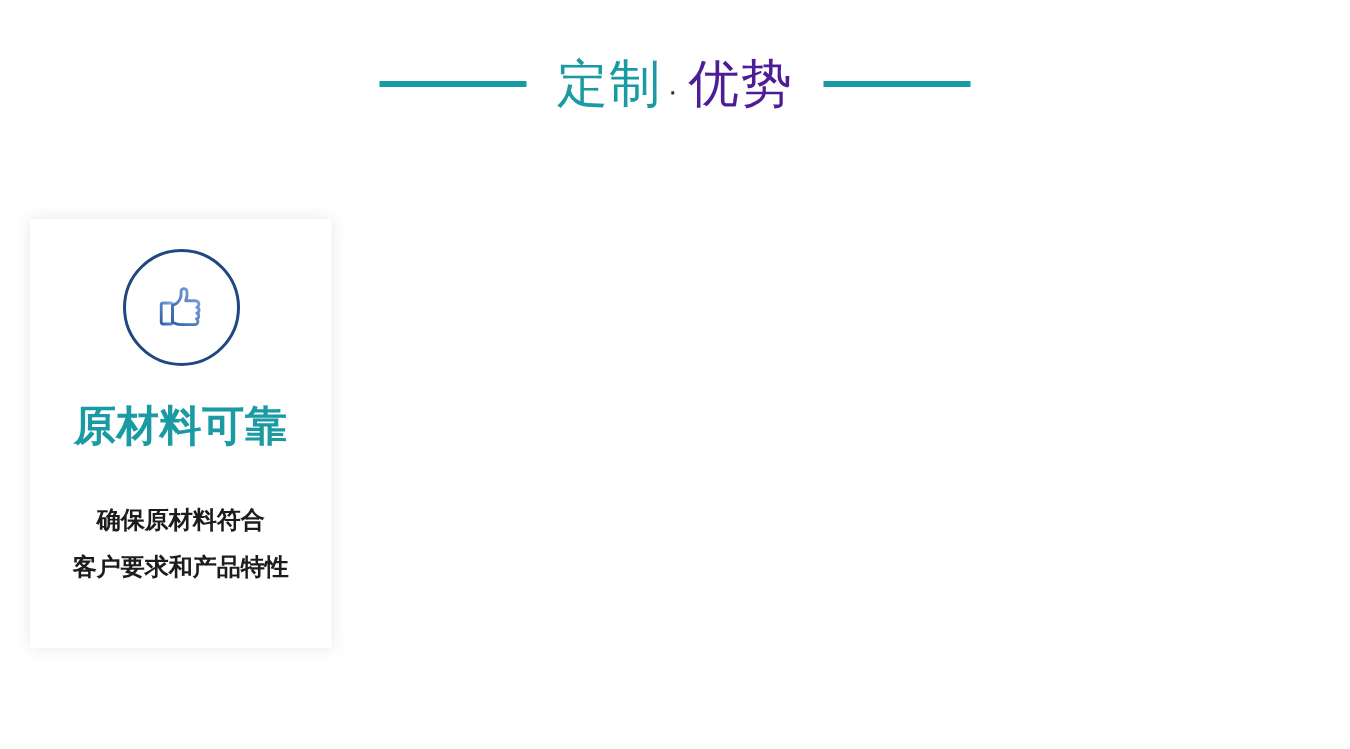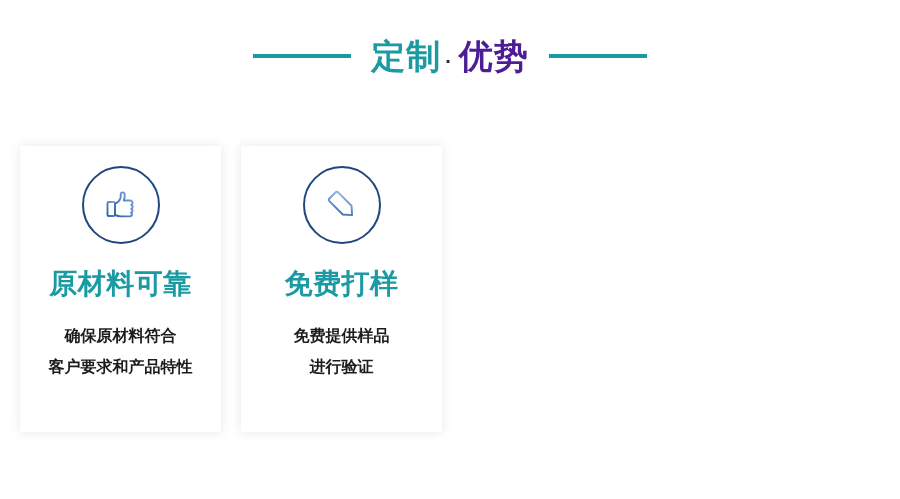--- a/index.html
+++ b/index.html
@@ -31,21 +31,21 @@
     width: 98px;
     height: 4px;
     background: #1a9aa3;
     flex: none;
   }
   .rule.left  { margin-right: 20px; }
   .rule.right { margin-left: 20px; }
 
   .header-title {
     font-size: 34px;
-    font-weight: bold;
+    font-weight: normal;
     letter-spacing: 1px;
     white-space: nowrap;
     line-height: 1;
     display: flex;
     align-items: flex-end;
   }
   .title-accent { color: #1a9aa3; }
   .title-dot {
     color: #2b2b2b;
     font-size: 20px;
@@ -92,21 +92,21 @@
   .card-title {
     margin-top: 26px;
     font-size: 28px;
     font-weight: bold;
     color: #1a9aa3;
     letter-spacing: 0.5px;
     line-height: 1;
     text-align: center;
   }
   .card-desc {
-    margin-top: 22px;
+    margin-top: 34px;
     font-size: 16px;
     font-weight: bold;
     color: #1c1c1c;
     line-height: 31px;
     text-align: center;
     width: 185px;
   }
 </style>
 </head>
 <body>
@@ -136,35 +136,15 @@
           <rect x="6.5" y="17" width="7.5" height="14" rx="1.3"></rect>
           <path d="M14 18.6 c2.6 -0.7 4.4 -2.6 5.3 -4.9 c0.6 -1.6 0.5 -3 0.4 -4.2 c-0.1 -1.3 0.9 -2.2 2 -2.1 c1.2 0.1 1.9 1.1 2 2.3 c0.2 2 -0.2 4 -0.9 5.8 h6.4 c1.5 0 2.6 1.2 2.4 2.6 c-0.1 0.8 -0.7 1.4 -1.4 1.7 c0.9 0.3 1.5 1.1 1.5 2 c0 0.9 -0.6 1.7 -1.5 2 c0.8 0.3 1.3 1.1 1.3 1.9 c0 0.9 -0.6 1.7 -1.5 1.9 c0.6 0.4 1 1 1 1.7 c0 1.2 -1 2.1 -2.3 2.1 h-8.6 c-2.3 0 -4.2 -0.6 -6.1 -1.6 z"></path>
         </g>
       </svg>
     </div>
     <div class="card-title">原材料可靠</div>
     <div class="card-desc">确保原材料符合<br>客户要求和产品特性</div>
   </div>
 
 
-  <div class="card">
-    <div class="icon-circle">
-      <svg width="40" height="40" viewBox="0 0 40 40" aria-hidden="true">
-        <defs>
-          <linearGradient id="gPen" x1="0" y1="1" x2="1" y2="0">
-            <stop offset="0%" stop-color="#3a6bb0"></stop>
-            <stop offset="100%" stop-color="#8fb4e3"></stop>
-          </linearGradient>
-        </defs>
-        <g fill="none" stroke="url(#gPen)" stroke-width="1.9" stroke-linejoin="round" stroke-linecap="round" transform="rotate(-45 20 20)">
-          <path d="M16 6.5 h8 a2.2 2.2 0 0 1 2.2 2.2 v18.6 l-6.2 7 l-6.2 -7 v-18.6 a2.2 2.2 0 0 1 2.2 -2.2 z"></path>
-          <path d="M13.8 12.4 h12.4"></path>
-          <path d="M13.8 27.3 h12.4"></path>
-          <path d="M20 27.3 v6.9"></path>
-        </g>
-      </svg>
-    </div>
-    <div class="card-title">免费打样</div>
-    <div class="card-desc">免费提供样品<br>进行验证</div>
-  </div>
 
 
 </div>
 
 </body></html>

